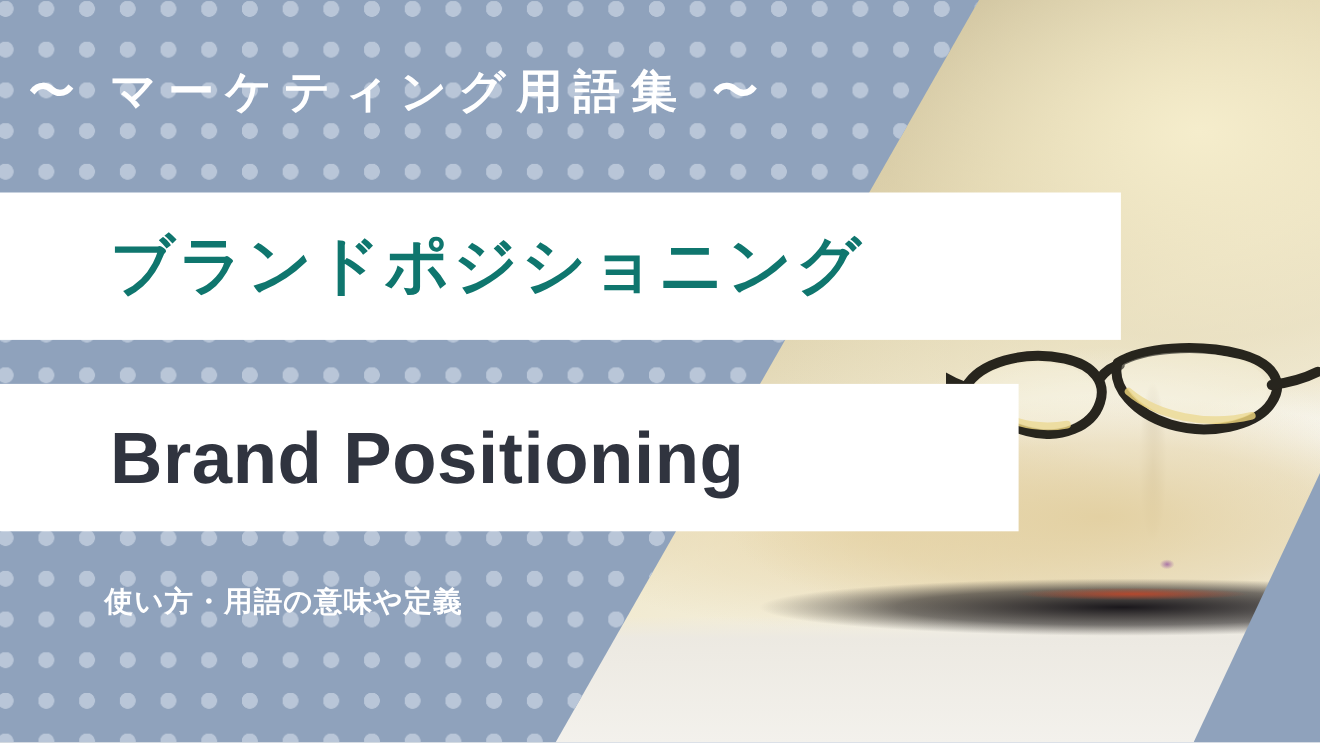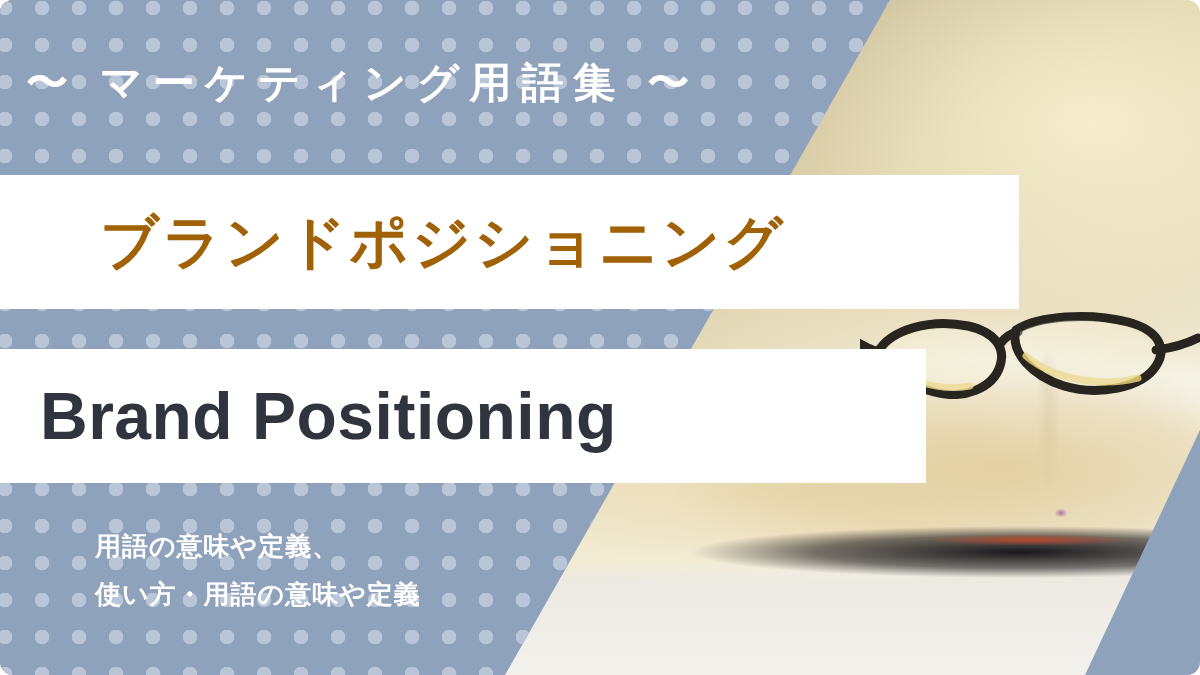--- a/index.html
+++ b/index.html
@@ -8,21 +8,20 @@
     width:1200px;height:675px;
     font-family:"Liberation Sans","DejaVu Sans",sans-serif;
     background:#ffffff;
     overflow:hidden;
   }
   .canvas{
     position:relative;
     width:1200px;height:675px;
     overflow:hidden;
     background:#ffffff;
-    border-radius:13px;
   }
 
   
   .photo-layer{
     position:absolute;
     left:0;top:0;width:1200px;height:675px;
     overflow:hidden;
   }
   .photo{
     position:absolute;
@@ -102,24 +101,24 @@
     display:flex;
     align-items:center;
     box-sizing:border-box;
   }
   .band-jp{
     left:0;top:175px;width:1019px;height:134px;
     padding-left:100px;
   }
   .band-en{
     left:0;top:349px;width:926px;height:134px;
-    padding-left:40px;
+    padding-left:100px;
   }
   .title-jp{
-    color:#a16207;
+    color:#0f766e;
     font-size:58px;
     font-weight:700;
     letter-spacing:3px;
     line-height:1;
     white-space:nowrap;
   }
   .title-en{
     color:#30343f;
     font-size:66px;
     font-weight:700;
@@ -173,17 +172,16 @@
 
   <div class="band band-jp">
     <span class="title-jp">ブランドポジショニング</span>
   </div>
 
   <div class="band band-en">
     <span class="title-en">Brand Positioning</span>
   </div>
 
   <div class="lede">
-    <span class="lede-line">用語の意味や定義、</span>
     <span class="lede-line">使い方・用語の意味や定義</span>
   </div>
 
 </div>
 
 </body></html>

